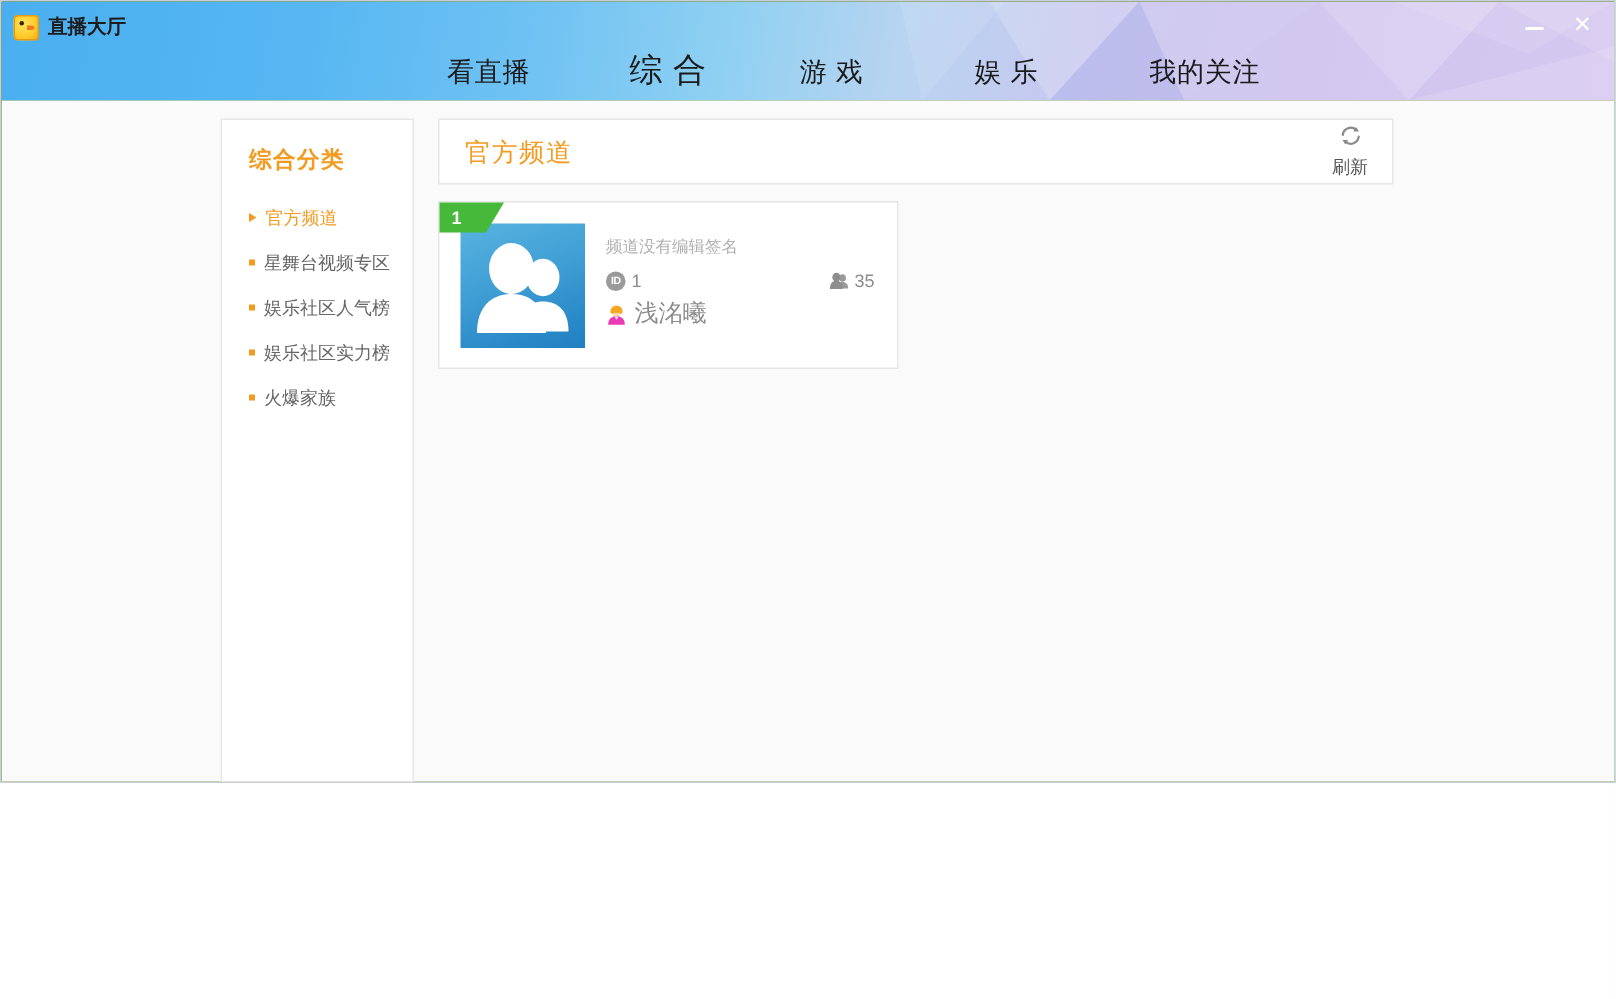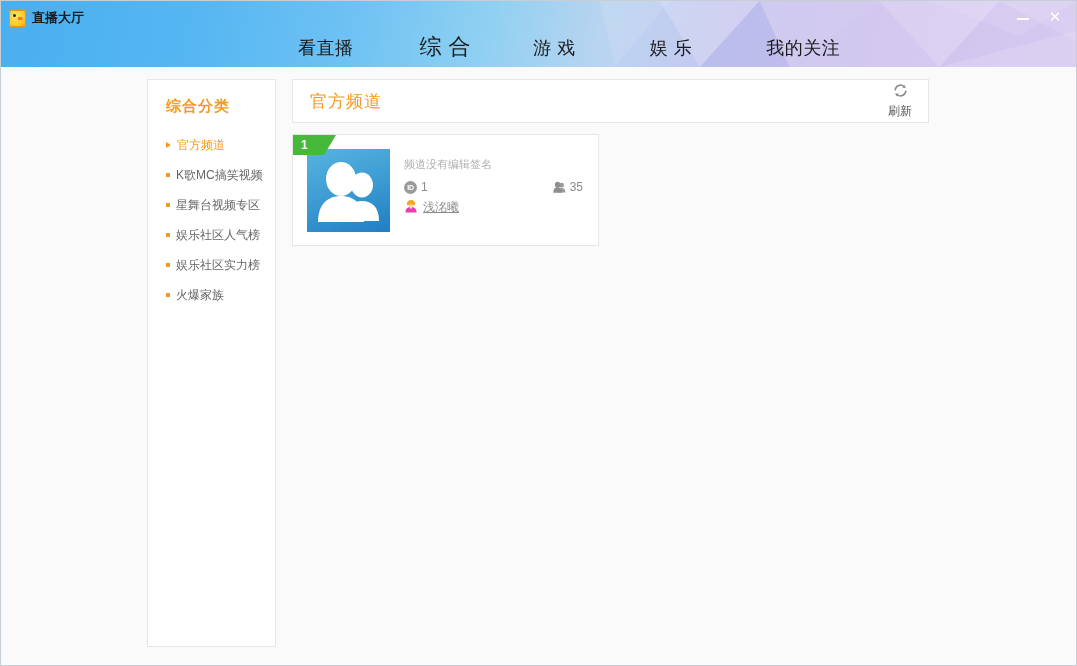--- a/index.html
+++ b/index.html
@@ -10,21 +10,21 @@
     width: 1077px;
     height: 666px;
     overflow: hidden;
     font-family: "Liberation Sans", "DejaVu Sans", sans-serif;
     background: #ffffff;
   }
 
   .app-window {
     position: relative;
     width: 1077px;
-    height: 666px;
+    height: 522px;
     box-sizing: border-box;
     border: 1px solid #c8ced6;
     background: #4d7c0f;
     overflow: hidden;
   }
 
   
   .header {
     position: relative;
     height: 66px;
@@ -351,25 +351,24 @@
     display: flex;
     align-items: center;
     justify-content: center;
     letter-spacing: -0.3px;
     flex: 0 0 auto;
   }
   .people-icon { width: 13px; height: 13px; display: block; flex: 0 0 auto; }
   .card-owner {
     margin-top: 5px;
     display: flex;
-    align-items: flex-start;
+    align-items: center;
     gap: 5px;
-    font-size: 12px;
+    font-size: 16px;
     color: #8c8c8c;
-    text-decoration: underline;
   }
   .owner-avatar { width: 14px; height: 14px; display: block; flex: 0 0 auto; }
 </style>
 </head>
 <body>
 
 <div class="app-window">
 
   <div class="header">
 
@@ -409,24 +408,20 @@
   </div>
 
   <div class="body-area">
 
     <div class="sidebar">
       <div class="sidebar-title">综合分类</div>
       <ul class="sidebar-list">
         <li class="sidebar-item active">
           <span class="bullet"></span>
           <span>官方频道</span>
-        </li>
-        <li class="sidebar-item">
-          <span class="bullet"></span>
-          <span>K歌MC搞笑视频</span>
         </li>
         <li class="sidebar-item">
           <span class="bullet"></span>
           <span>星舞台视频专区</span>
         </li>
         <li class="sidebar-item">
           <span class="bullet"></span>
           <span>娱乐社区人气榜</span>
         </li>
         <li class="sidebar-item">

